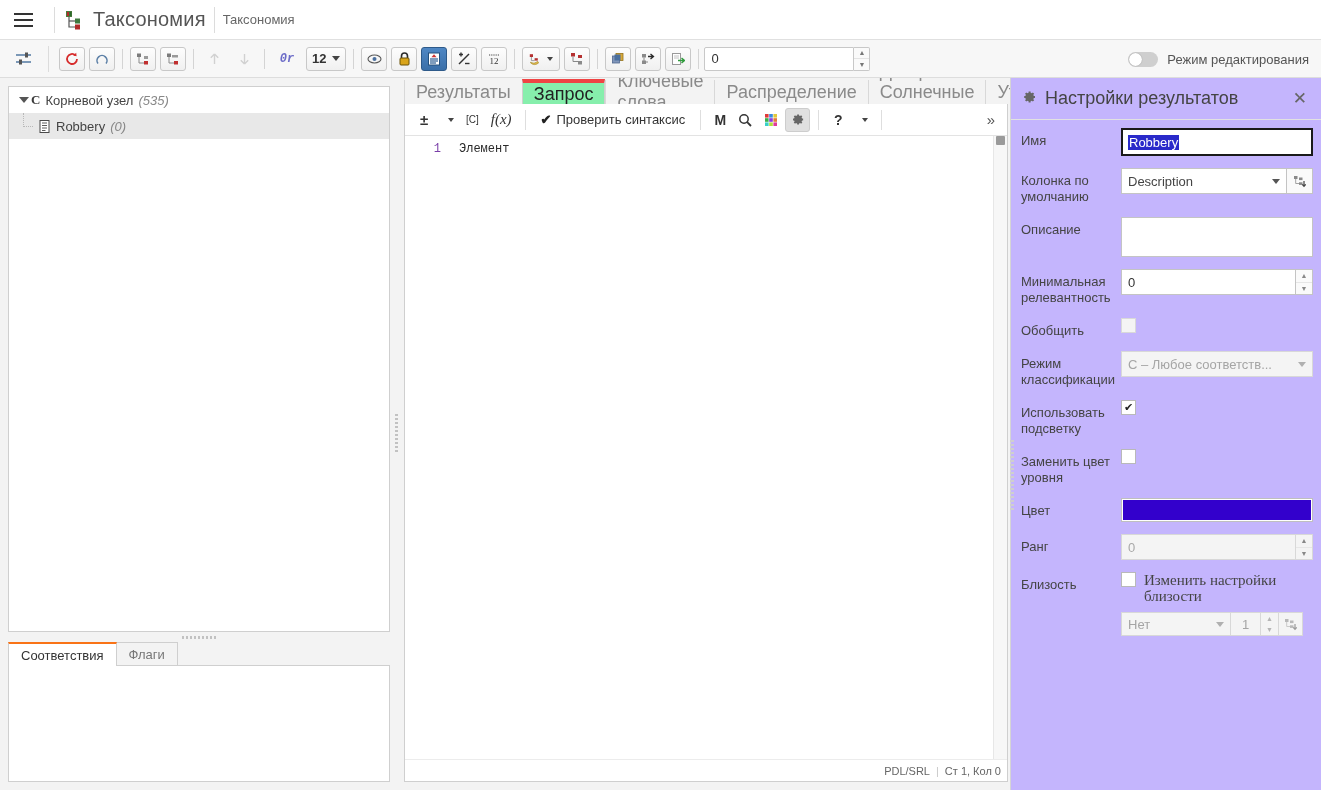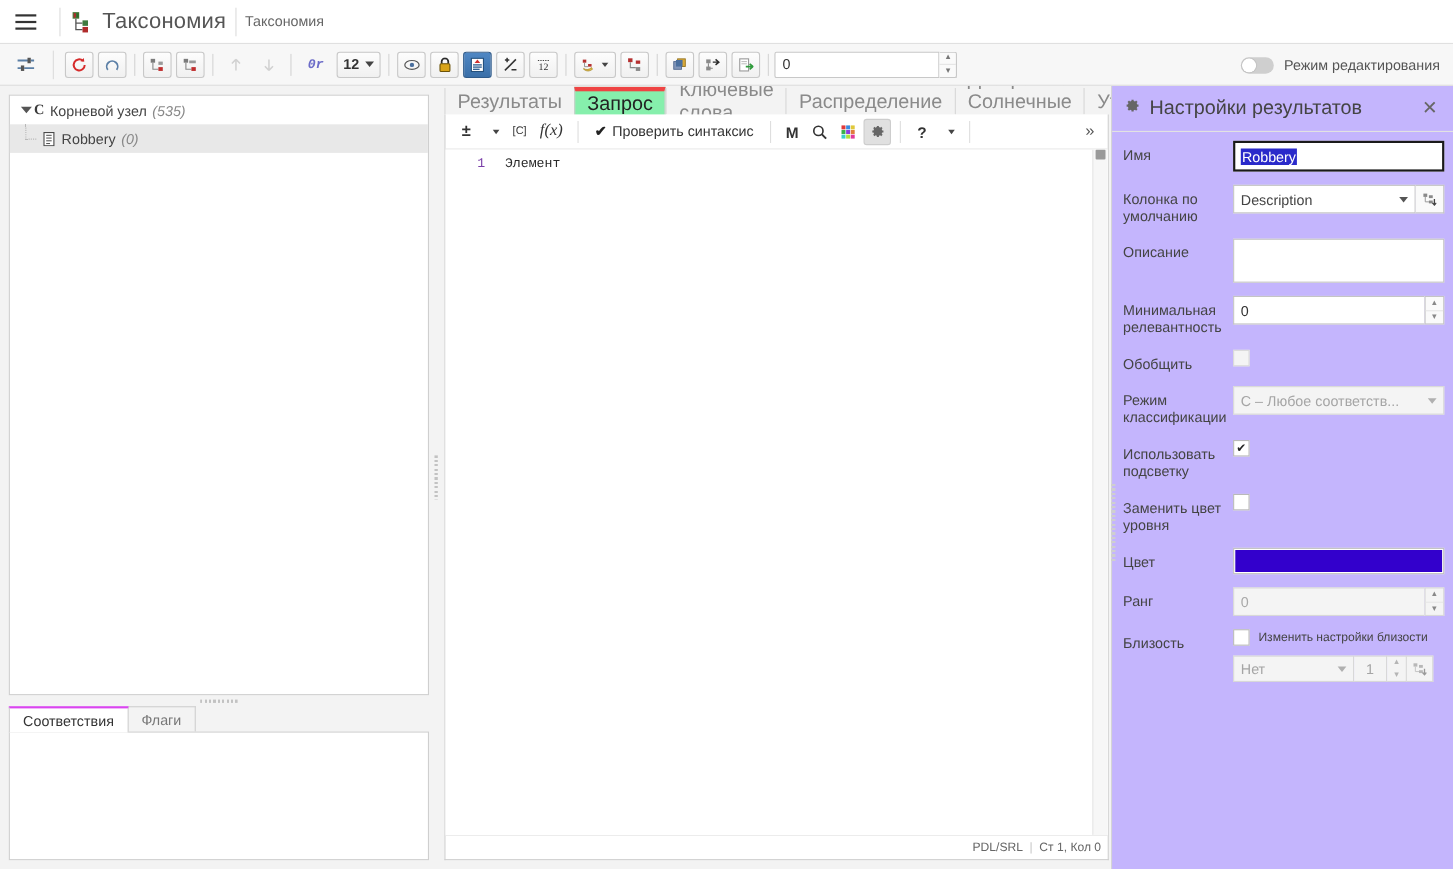--- a/index.html
+++ b/index.html
@@ -166,21 +166,21 @@
     background-image: repeating-linear-gradient(to right,#c2c2c2 0 2px,transparent 2px 4px);
   }
   .bottom-tabs { display: flex; align-items: flex-end; height: 24px; }
   .btab {
     height: 24px; padding: 0 12px; display: flex; align-items: center;
     font-size: 13px; color: #777; border: 1px solid #cfcfcf;
     border-bottom: none; background: #f3f3f3; margin-right: -1px;
     cursor: pointer;
   }
   .btab.active {
-    background: #fff; color: #333; border-top: 2px solid #d946ef;
+    background: #fff; color: #333; border-top: 2px solid #f97316;
     position: relative; z-index: 2;
   }
   .bottom-box {
     flex: 1; background: #fff; border: 1px solid #cfcfcf; margin-top: -1px;
   }
   .vsplit {
     width: 12px; display: flex; align-items: center; justify-content: center;
     cursor: ew-resize; flex: none;
   }
   .vsplit i {
@@ -322,21 +322,21 @@
     width: 15px; height: 15px; border: 1px solid #b9b9b9; background: #fff;
     display: inline-flex; align-items: center; justify-content: center;
     cursor: pointer; flex: none; font-size: 11px; color: #222;
   }
   .cbx.disabled { background: #f4f4f4; border-color: #d9d9d9; }
   .colorbox {
     flex: 1; height: 24px; border: 1px solid #bfbfbf; padding: 1px;
     background: #fff; cursor: pointer;
   }
   .colorbox i { display: block; width: 100%; height: 100%; }
-  .prox-text { font-size: 11px; color: #444; line-height: 16px; margin-left: 8px; }
+  .prox-text { font-size: 15px; color: #444; line-height: 16px; margin-left: 8px; font-family: Liberation Serif, serif; }
   .prox-row2 { display: flex; align-items: center; margin-top: 8px; }
   .prox-sel {
     width: 110px; height: 24px; border: 1px solid #d8d8d8; background: #f4f4f4;
     display: flex; align-items: center; justify-content: space-between;
     padding: 0 6px; font-size: 13px; color: #a5a5a5;
   }
   .prox-num {
     width: 30px; height: 24px; border: 1px solid #d8d8d8; border-left: none;
     background: #f4f4f4; display: flex; align-items: center;
     justify-content: center; font-size: 13px; color: #a5a5a5;

